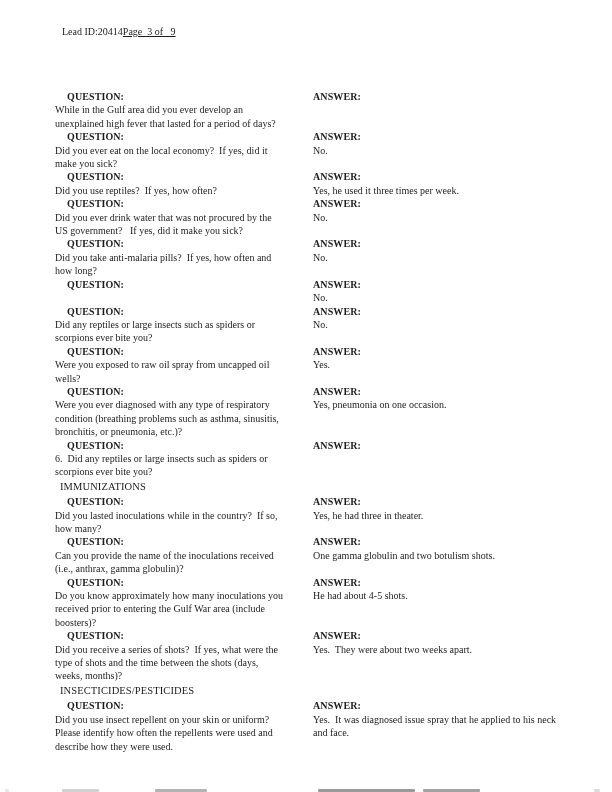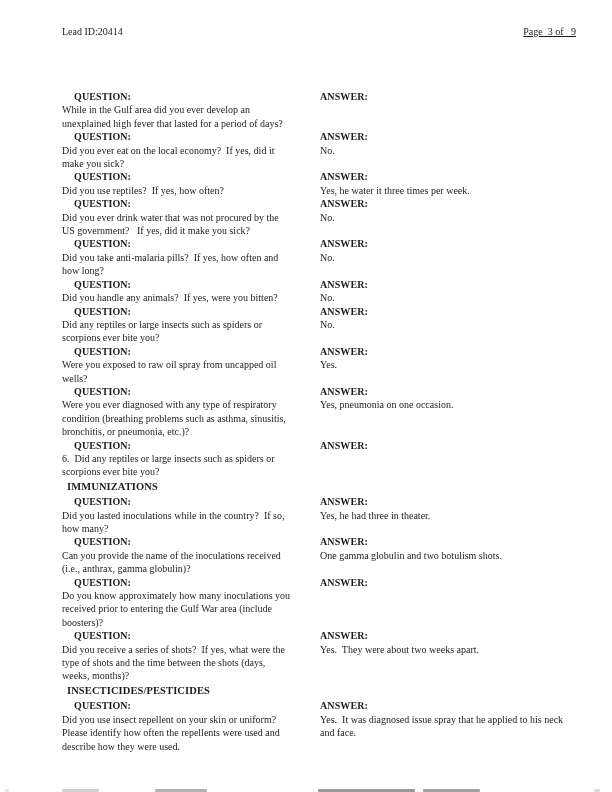--- a/index.html
+++ b/index.html
@@ -11,41 +11,40 @@
     color: #1c1c1c;
     position: relative;
     overflow: hidden;
   }
   .page-header {
     position: absolute;
     top: 26px;
     left: 62px;
     right: 36px;
     display: flex;
-    justify-content: space-between;
     font-size: 10px;
     line-height: 12px;
   }
   .page-header .page-indicator { white-space: pre; text-decoration: underline; }
   .content {
     position: absolute;
     top: 90px;
-    left: 62px;
+    left: 55px;
     width: 527px;
     font-size: 10px;
     line-height: 13.4px;
   }
   .qa-row { display: flex; align-items: flex-start; }
   .q-col { width: 258px; flex: none; }
   .a-col { flex: 1; min-width: 0; }
   .q-label, .a-label { font-weight: bold; letter-spacing: 0.1px; }
   .q-label { padding-left: 12px; }
   .q-text, .a-text { white-space: pre; }
   .section-heading {
-    font-weight: bold;
+    font-weight: normal;
     padding-left: 5px;
     margin: 1px 0 2px 0;
     font-size: 10.5px;
     letter-spacing: 0.1px;
   }
   .scan-artifacts {
     position: absolute;
     left: 0;
     bottom: 0;
     width: 612px;
@@ -91,21 +90,21 @@
     </div>
   </div>
 
   <div class="qa-row">
     <div class="q-col">
       <div class="q-label">QUESTION:</div>
       <div class="q-text">Did you use reptiles?  If yes, how often?</div>
     </div>
     <div class="a-col">
       <div class="a-label">ANSWER:</div>
-      <div class="a-text">Yes, he water it three times per week.</div>
+      <div class="a-text">Yes, he used it three times per week.</div>
     </div>
   </div>
 
   <div class="qa-row">
     <div class="q-col">
       <div class="q-label">QUESTION:</div>
       <div class="q-text">Did you ever drink water that was not procured by the
 US government?   If yes, did it make you sick?</div>
     </div>
     <div class="a-col">
@@ -122,21 +121,20 @@
     </div>
     <div class="a-col">
       <div class="a-label">ANSWER:</div>
       <div class="a-text">No.</div>
     </div>
   </div>
 
   <div class="qa-row">
     <div class="q-col">
       <div class="q-label">QUESTION:</div>
-      <div class="q-text">Did you handle any animals?  If yes, were you bitten?</div>
     </div>
     <div class="a-col">
       <div class="a-label">ANSWER:</div>
       <div class="a-text">No.</div>
     </div>
   </div>
 
   <div class="qa-row">
     <div class="q-col">
       <div class="q-label">QUESTION:</div>
@@ -214,20 +212,21 @@
 
   <div class="qa-row">
     <div class="q-col">
       <div class="q-label">QUESTION:</div>
       <div class="q-text">Do you know approximately how many inoculations you
 received prior to entering the Gulf War area (include
 boosters)?</div>
     </div>
     <div class="a-col">
       <div class="a-label">ANSWER:</div>
+      <div class="a-text">He had about 4-5 shots.</div>
     </div>
   </div>
 
   <div class="qa-row">
     <div class="q-col">
       <div class="q-label">QUESTION:</div>
       <div class="q-text">Did you receive a series of shots?  If yes, what were the
 type of shots and the time between the shots (days,
 weeks, months)?</div>
     </div>

